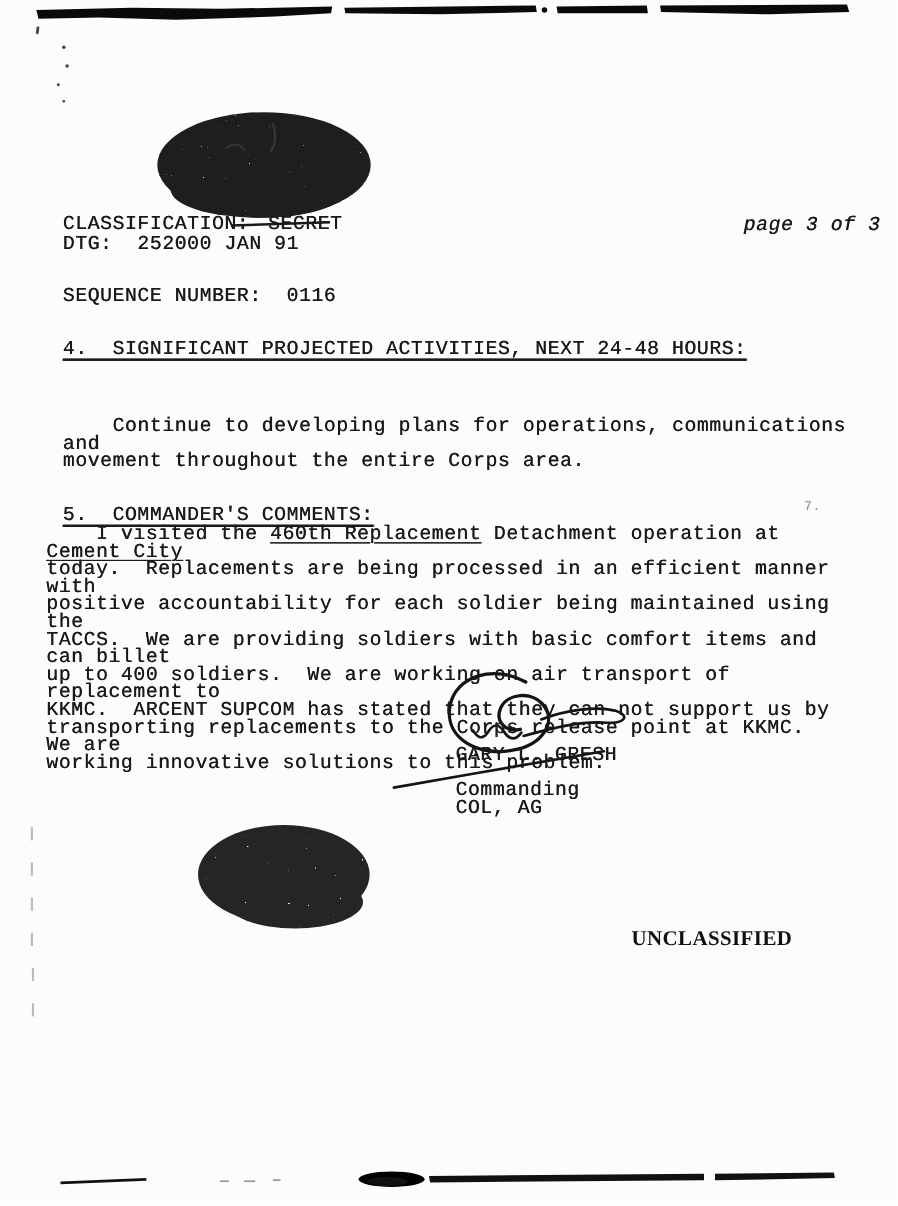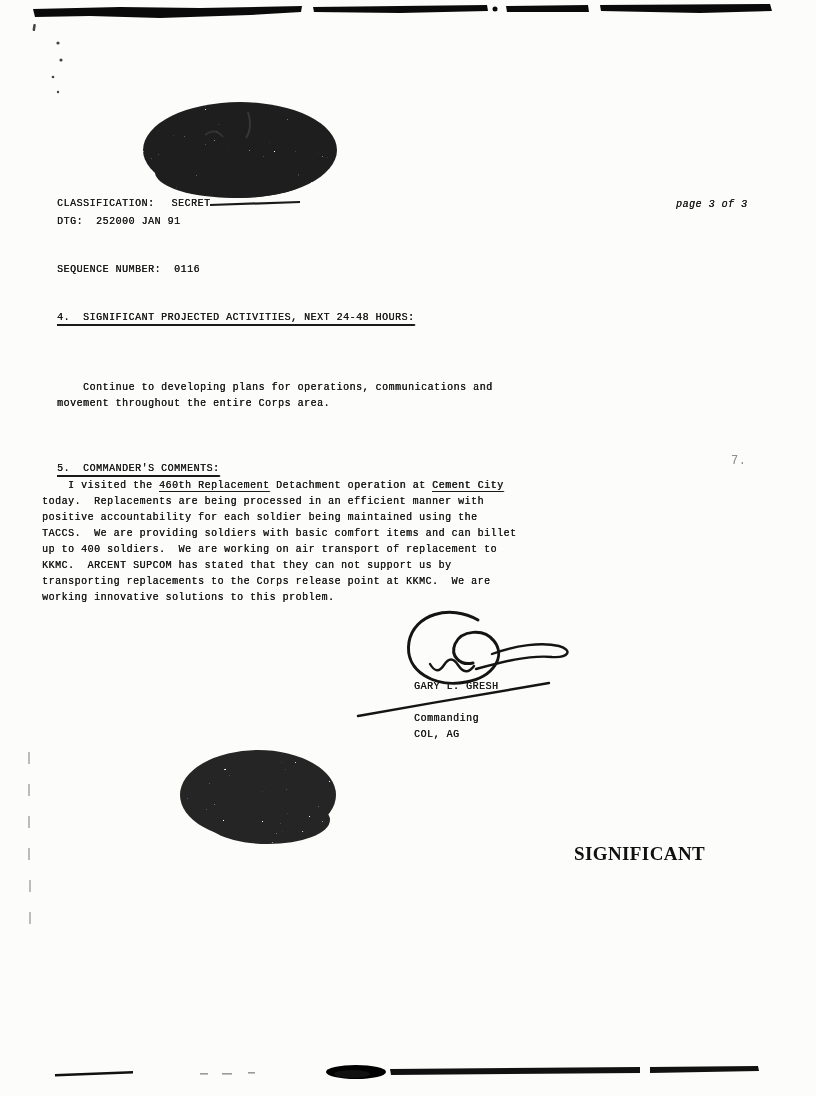--- a/index.html
+++ b/index.html
@@ -4,21 +4,21 @@
 <style>
   * { margin:0; padding:0; box-sizing:border-box; }
   html,body { background:#ffffff; }
   .page {
     position:relative; width:816px; height:1096px; overflow:hidden;
     background:#fcfcfa;
     font-family:"Liberation Mono","DejaVu Sans Mono",monospace;
   }
   .t {
     position:absolute; white-space:pre-wrap;
-    font-size:10px; line-height:16px; letter-spacing:0.5px;
+    font-size:18px; line-height:16px; letter-spacing:0.5px;
     color:#1a1a1a; text-shadow:0.3px 0 currentColor;
   }
   .hu { text-decoration:underline; text-underline-offset:3.5px; text-decoration-thickness:1.6px; }
   .u  { text-decoration:underline; text-underline-offset:2.5px; text-decoration-thickness:1.4px; }
   .sp { margin-left:17px; }
   .faint { color:#8f8f8f; text-shadow:none; font-size:12px; }
   .stamp {
     position:absolute; font-family:"Liberation Serif","DejaVu Serif",serif;
     font-size:19px; font-weight:700; letter-spacing:0.4px; color:#101010;
   }
@@ -117,15 +117,15 @@
 TACCS.  We are providing soldiers with basic comfort items and can billet
 up to 400 soldiers.  We are working on air transport of replacement to
 KKMC.  ARCENT SUPCOM has stated that they can not support us by
 transporting replacements to the Corps release point at KKMC.  We are
 working innovative solutions to this problem.</span></div>
 
   <div class="t" style="left:414px; top:679px;">GARY L. GRESH</div>
   <div class="t" style="left:414px; top:727px;">COL, AG</div>
   <div class="t" style="left:414px; top:711px;">Commanding</div>
 
-  <div class="stamp" style="left:574px; top:843px;">SIGNIFICANT</div>
+  <div class="stamp" style="left:574px; top:843px;">UNCLASSIFIED</div>
 
 </div>
 
 </body></html>

